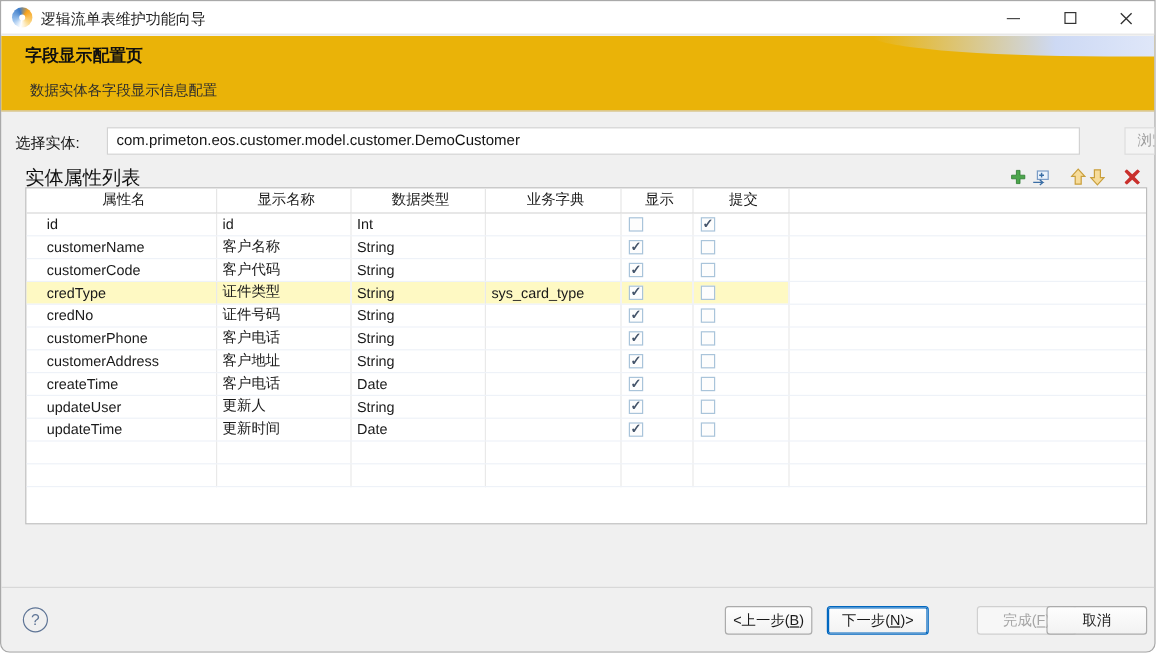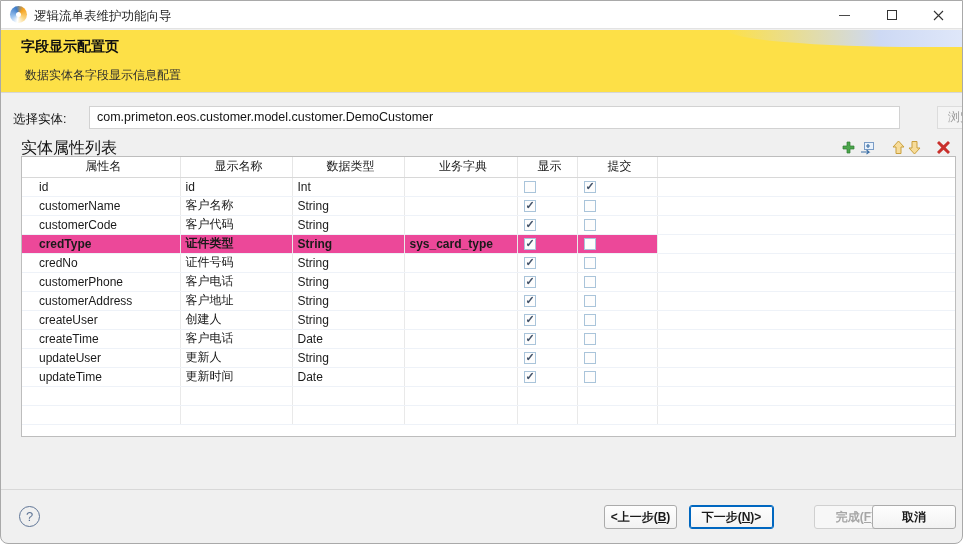--- a/index.html
+++ b/index.html
@@ -11,21 +11,21 @@
   .app-icon { position:absolute; left:9px; top:5px; width:17px; height:17px; border-radius:50%;
     background: conic-gradient(from 40deg, #f6a21d, #fbd98a 90deg, #ffffff 150deg, #9cc3ee 210deg, #3d7cc9 300deg, #f6a21d); }
   .app-icon::after { content:""; position:absolute; left:6px; top:6px; width:5px; height:5px; background:#fff; border-radius:50%; }
   .title-text { position:absolute; left:33px; top:7px; font-size:12.5px; color:#1f1f1f; white-space:nowrap; }
   .win-controls { position:absolute; right:0; top:0; height:28px; display:flex; }
   .win-btn { width:47px; height:28px; display:flex; align-items:center; justify-content:center; background:transparent; border:none; cursor:default; }
   .glyph-min { width:11px; height:1px; background:#4a4a4a; }
   .glyph-max { width:10px; height:10px; border:1px solid #333; }
 
   
-  .banner { position:absolute; top:29px; left:0; right:0; height:63px; background:#fde047; border-bottom:1px solid #d6d6d6; }
+  .banner { position:absolute; top:29px; left:0; right:0; height:63px; background:#eab308; border-bottom:1px solid #d6d6d6; }
   .swoosh { position:absolute; right:0; top:0; width:235px; height:17px;
     background:linear-gradient(90deg, rgba(210,222,246,0) 0%, #cdd9f4 65%, #dfe7f9 100%);
     border-bottom-left-radius:100% 120%; }
   .banner-title { position:absolute; left:20px; top:8px; font-size:14px; font-weight:bold; color:#101010; }
   .banner-subtitle { position:absolute; left:24px; top:37px; font-size:12px; color:#2e2e2e; }
 
   
   .entity-label { position:absolute; left:12px; top:110px; font-size:12.5px; color:#111; }
   .entity-field { position:absolute; left:88px; top:105px; width:811px; height:23px; background:#fff;
     border:1px solid #d2d2d2; font-size:12.5px; line-height:21px; padding:0 7px; color:#141414;
@@ -42,34 +42,34 @@
   
   .table-wrap { position:absolute; left:20px; top:155px; width:935px; height:281px; background:#fff;
     border:1px solid #bdbdbd; overflow:hidden; }
   table { border-collapse:collapse; table-layout:fixed; width:100%; }
   th { height:20px; font-weight:normal; text-align:center; font-size:12px; padding:0 0 0 5px;
     border-bottom:1px solid #d8d8d8; border-right:1px solid #e6e6e6; color:#1a1a1a; white-space:nowrap; }
   td { height:19px; font-size:12px; padding:0 0 0 5px; border-bottom:1px solid #eef2f8;
     border-right:1px solid #e9e9e9; color:#1a1a1a; white-space:nowrap; overflow:hidden; }
   td:first-child { padding-left:17px; }
   th.filler, td.filler { border-right:none; }
-  tr.selected td:not(.filler) { background:#ec4899;font-weight:bold; }
+  tr.selected td:not(.filler) { background:#fef9c3; }
   td.cb-cell { padding-left:6px; }
   .checkbox { display:inline-block; width:12px; height:12px; border:1px solid #a9c4da; background:#fdfdfd;
     vertical-align:middle; position:relative; }
   .checkbox.checked::after { content:"✓"; position:absolute; left:1px; top:-2px; font-size:11px;
     font-weight:bold; color:#44546a; }
 
   
   .footer-sep { position:absolute; left:0; right:0; top:488px; height:1px; background:#d8d8d8; }
   .help-btn { position:absolute; left:18px; top:505px; width:21px; height:21px; border:1.5px solid #5f7596;
     border-radius:50%; color:#5f7596; font-size:13px; text-align:center; line-height:18px; background:transparent; font-family:inherit; }
   .btn { position:absolute; top:504px; height:24px; background:linear-gradient(#fefefe,#f2f2f2);
     border:1px solid #ababab; border-radius:3px; font-size:12px; color:#1a1a1a;
-    display:flex; align-items:center; justify-content:center; font-family:inherit;font-weight:bold; }
+    display:flex; align-items:center; justify-content:center; font-family:inherit; }
   .btn u { text-decoration:underline; }
   #btn-back   { left:603px; width:73px; }
   #btn-next   { left:688px; width:85px; border-color:#0067c0; box-shadow:0 0 0 1px #0067c0 inset;justify-content:center; }
   #btn-finish { left:780px; width:83px; color:#a6a6a6; background:#f7f7f7; border-color:#d0d0d0;margin-left:33px; }
   #btn-cancel { left:871px; width:84px; }
 </style>
 </head>
 <body>
 
 <div class="window">
@@ -213,29 +213,20 @@
           <tr>
             <td>customerAddress</td>
             <td>客户地址</td>
             <td>String</td>
             <td></td>
             <td class="cb-cell"><span class="checkbox checked"></span></td>
             <td class="cb-cell"><span class="checkbox"></span></td>
             <td class="filler"></td>
           </tr>
           <tr>
-            <td>createUser</td>
-            <td>创建人</td>
-            <td>String</td>
-            <td></td>
-            <td class="cb-cell"><span class="checkbox checked"></span></td>
-            <td class="cb-cell"><span class="checkbox"></span></td>
-            <td class="filler"></td>
-          </tr>
-          <tr>
             <td>createTime</td>
             <td>客户电话</td>
             <td>Date</td>
             <td></td>
             <td class="cb-cell"><span class="checkbox checked"></span></td>
             <td class="cb-cell"><span class="checkbox"></span></td>
             <td class="filler"></td>
           </tr>
           <tr>
             <td>updateUser</td>

